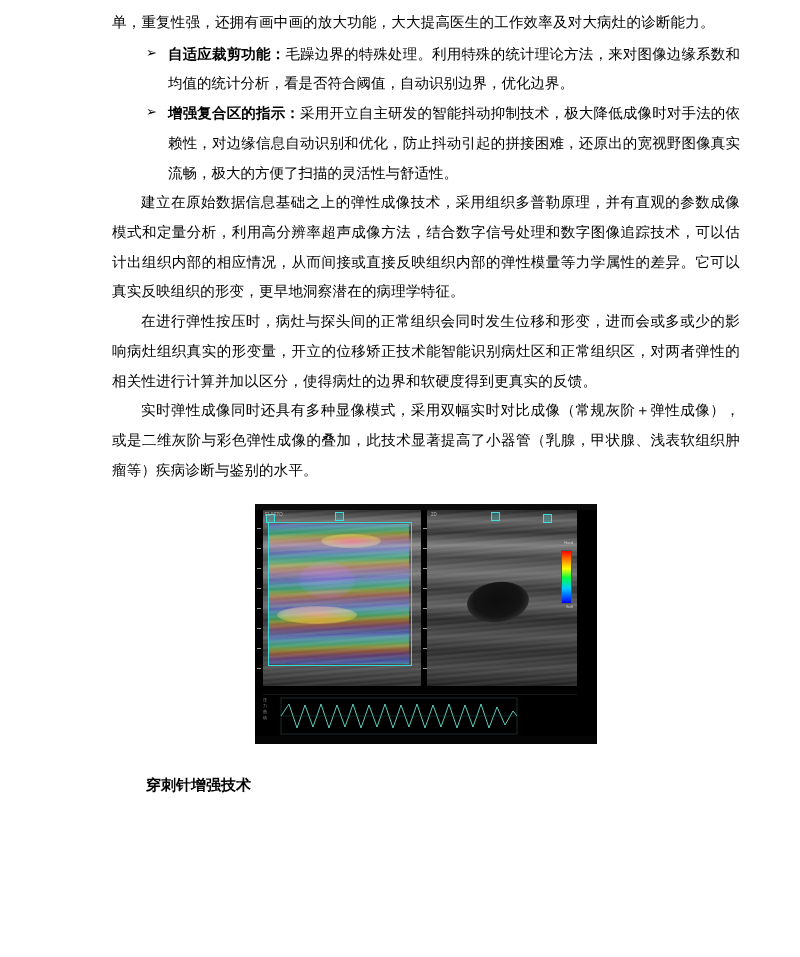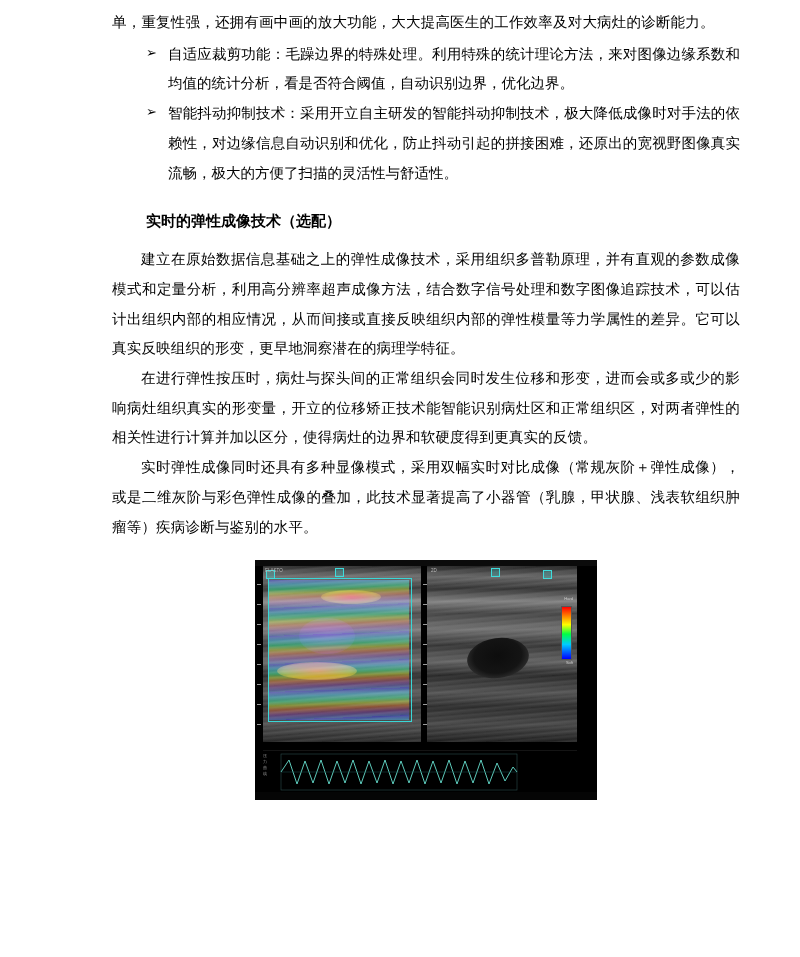--- a/index.html
+++ b/index.html
@@ -56,21 +56,21 @@
     text-align: left;
   }
   .bullet-text {
     flex: 1 1 auto;
     font-size: 14.5px;
     line-height: 2.05;
     text-align: justify;
     text-justify: inter-ideograph;
   }
   .bullet-text b {
-    font-weight: normal;
+    font-weight: bold;
   }
   .heading {
     font-size: 15px;
     font-weight: bold;
     line-height: 2.05;
     margin: 18px 0 8px 34px;
   }
   .heading2 {
     font-size: 15px;
     font-weight: bold;
@@ -276,25 +276,24 @@
 
   <p class="body-text">单，重复性强，还拥有画中画的放大功能，大大提高医生的工作效率及对大病灶的诊断能力。</p>
 
   <div class="bullet-block">
     <div class="bullet-item">
       <span class="bullet-marker">➢</span>
       <span class="bullet-text"><b>自适应裁剪功能：</b><span>毛躁边界的特殊处理。利用特殊的统计理论方法，来对图像边缘系数和均值的统计分析，看是否符合阈值，自动识别边界，优化边界。</span></span>
     </div>
     <div class="bullet-item">
       <span class="bullet-marker">➢</span>
-      <span class="bullet-text"><b>智能抖动抑制技术：</b><span>采用开立自主研发的智能抖动抑制技术，极大降低成像时对手法的依赖性，对边缘信息自动识别和优化，防止抖动引起的拼接困难，还原出的宽视野图像真实流畅，极大的方便了扫描的灵活性与舒适性。</span></span>
+      <span class="bullet-text"><b>增强复合区的指示：</b><span>采用开立自主研发的智能抖动抑制技术，极大降低成像时对手法的依赖性，对边缘信息自动识别和优化，防止抖动引起的拼接困难，还原出的宽视野图像真实流畅，极大的方便了扫描的灵活性与舒适性。</span></span>
     </div>
   </div>
 
-  <div class="heading">实时的弹性成像技术（选配）</div>
 
   <p class="body-text indent-2 para-gap">建立在原始数据信息基础之上的弹性成像技术，采用组织多普勒原理，并有直观的参数成像模式和定量分析，利用高分辨率超声成像方法，结合数字信号处理和数字图像追踪技术，可以估计出组织内部的相应情况，从而间接或直接反映组织内部的弹性模量等力学属性的差异。它可以真实反映组织的形变，更早地洞察潜在的病理学特征。</p>
   <p class="body-text indent-2">在进行弹性按压时，病灶与探头间的正常组织会同时发生位移和形变，进而会或多或少的影响病灶组织真实的形变量，开立的位移矫正技术能智能识别病灶区和正常组织区，对两者弹性的相关性进行计算并加以区分，使得病灶的边界和软硬度得到更真实的反馈。</p>
   <p class="body-text indent-2">实时弹性成像同时还具有多种显像模式，采用双幅实时对比成像（常规灰阶＋弹性成像），或是二维灰阶与彩色弹性成像的叠加，此技术显著提高了小器管（乳腺，甲状腺、浅表软组织肿瘤等）疾病诊断与鉴别的水平。</p>
 
   <div class="figure-wrap">
     <div class="us-screen">
       <div class="us-topbar"></div>
 
       <div class="us-main">
@@ -352,15 +351,16 @@
           <rect x="18" y="3" width="236" height="36" fill="none" stroke="#2a4a4a" stroke-width="0.6"></rect>
           <polyline points="18,21 26,9 34,33 42,10 50,32 58,9 66,33 74,10 82,32 90,9 98,33 106,10 114,32 122,9 130,33 138,10 146,32 154,9 162,33 170,10 178,32 186,9 194,33 202,10 210,32 218,9 226,33 234,12 242,30 250,16 254,21" fill="none" stroke="#66e0cf" stroke-width="0.9"></polyline>
           <line x1="18" y1="21" x2="254" y2="21" stroke="#1f6060" stroke-width="0.4"></line>
         </svg>
       </div>
 
       <div class="us-footer"></div>
     </div>
   </div>
 
+  <div class="heading2" style="margin-top:26px">穿刺针增强技术</div>
 
 
 </div>
 
 </body></html>

